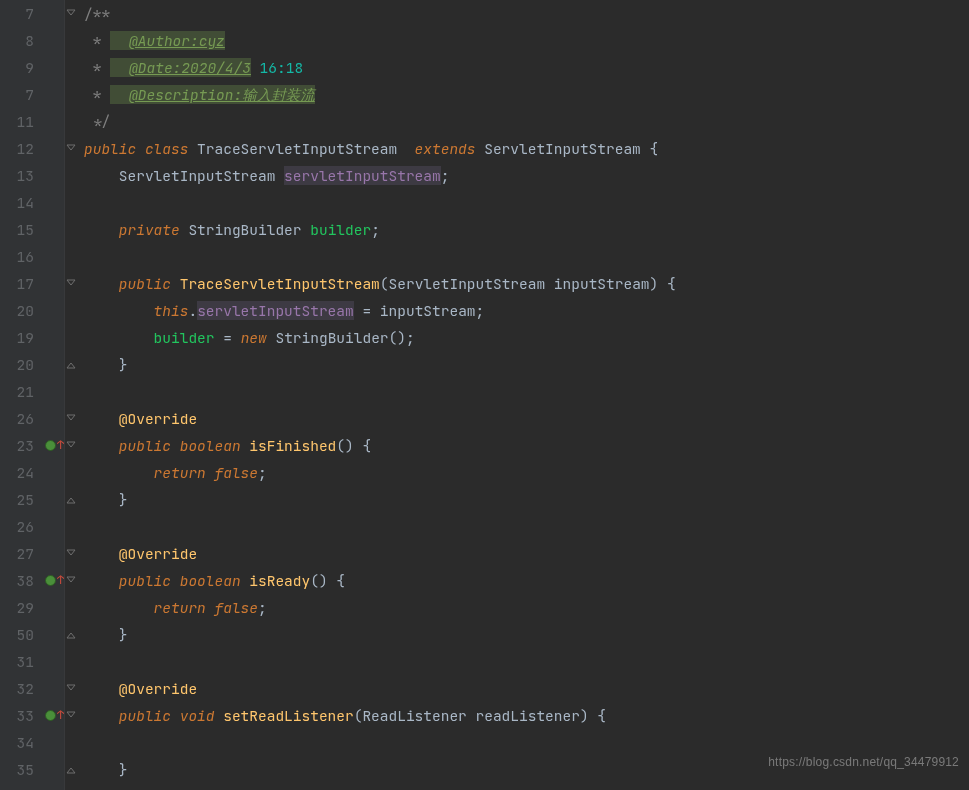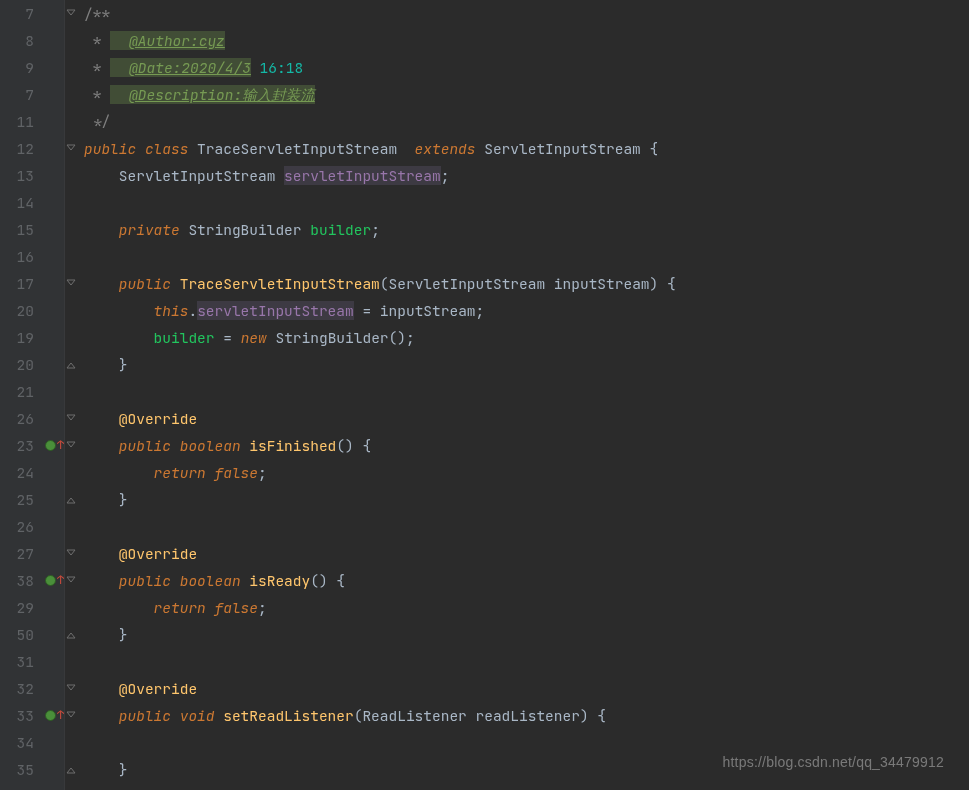--- a/index.html
+++ b/index.html
@@ -81,25 +81,25 @@
   }
   .mk-arrow {
     color: #c74b3c;
     font-size: 12px;
     font-weight: bold;
     line-height: 1;
   }
   .watermark {
     position: absolute;
     bottom: 14px;
-    right: 25px;
+    right: 10px;
     color: #b9b9b9;
     opacity: 0.55;
     font-family: Arial, sans-serif;
-    font-size: 14px;
+    font-size: 12px;
     letter-spacing: 0.2px;
   }
 </style>
 </head>
 <body>
 
 <div class="editor">
   <div class="gutter" id="gutter">
       <div class="ln">7</div>
       <div class="ln">8</div>

